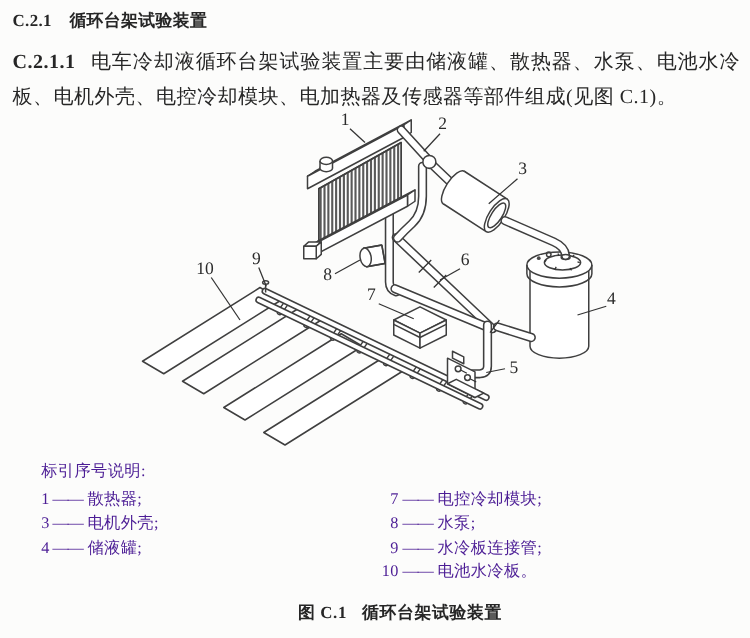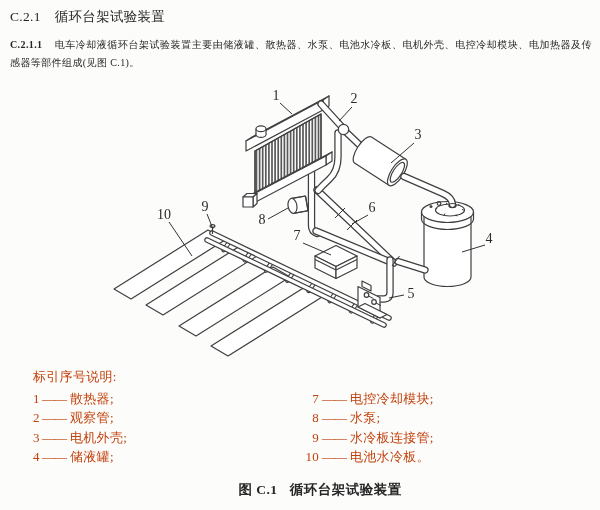--- a/index.html
+++ b/index.html
@@ -1,24 +1,24 @@
 <!DOCTYPE html>
 <html><head>
 <meta charset="utf-8">
 <style>
   html,body{margin:0;padding:0;}
   body{width:600px;height:510px;position:relative;background:#fcfcfb;overflow:hidden;
        font-family:"Liberation Serif","DejaVu Serif",serif;color:#262626;}
   .abs{position:absolute;}
   
-  .heading{left:10px;top:8px;font-size:13.5px;font-weight:normal;letter-spacing:.3px;}
+  .heading{left:10px;top:8px;font-size:13.5px;font-weight:bold;letter-spacing:.3px;}
   .heading .hnum{margin-right:14px;}
-  .clause{left:10px;top:36px;width:582px;font-size:10px;line-height:1.78;text-align:justify;letter-spacing:.4px;}
+  .clause{left:10px;top:36px;width:582px;font-size:16px;line-height:1.78;text-align:justify;letter-spacing:.4px;}
   .clause .cnum{font-weight:bold;margin-right:12px;}
-  .legend{left:33px;top:368px;font-size:13px;letter-spacing:.3px;color:#c2410c;}
+  .legend{left:33px;top:368px;font-size:13px;letter-spacing:.3px;color:#4c1d95;}
   .legend .ltitle{margin-bottom:3px;}
   .lrow{height:19.3px;line-height:19.3px;white-space:nowrap;}
   .lcols{display:flex;justify-content:flex-end;}
   .lcol-l{width:269px;}
   .lcol-r{width:280px;}
   .lnum{display:inline-block;width:9px;}
   .lnum-r{display:inline-block;width:17px;text-align:right;padding-right:3px;}
   .ldash{letter-spacing:-1px;margin-right:4px;}
   .caption{left:0;top:481px;width:600px;text-align:center;font-size:13.5px;font-weight:bold;letter-spacing:.5px;padding-left:20px;}
   .caption .cpfx{margin-right:12px;}
@@ -190,21 +190,20 @@
 
 <div class="abs clause">
   <span class="cnum">C.2.1.1</span><span>电车冷却液循环台架试验装置主要由储液罐、散热器、水泵、电池水冷板、电机外壳、电控冷却模块、电加热器及传感器等部件组成(见图 C.1)。</span>
 </div>
 
 <div class="abs legend">
   <div class="ltitle">标引序号说明:</div>
   <div class="lcols">
     <div class="lcol-l">
       <div class="lrow"><span class="lnum">1</span><span class="ldash">——</span><span>散热器;</span></div>
-      <div class="lrow"><span class="lnum">2</span><span class="ldash">——</span><span>观察管;</span></div>
       <div class="lrow"><span class="lnum">3</span><span class="ldash">——</span><span>电机外壳;</span></div>
       <div class="lrow"><span class="lnum">4</span><span class="ldash">——</span><span>储液罐;</span></div>
     </div>
     <div class="lcol-r">
       <div class="lrow"><span class="lnum-r">7</span><span class="ldash">——</span><span>电控冷却模块;</span></div>
       <div class="lrow"><span class="lnum-r">8</span><span class="ldash">——</span><span>水泵;</span></div>
       <div class="lrow"><span class="lnum-r">9</span><span class="ldash">——</span><span>水冷板连接管;</span></div>
       <div class="lrow"><span class="lnum-r">10</span><span class="ldash">——</span><span>电池水冷板。</span></div>
     </div>
   </div>

